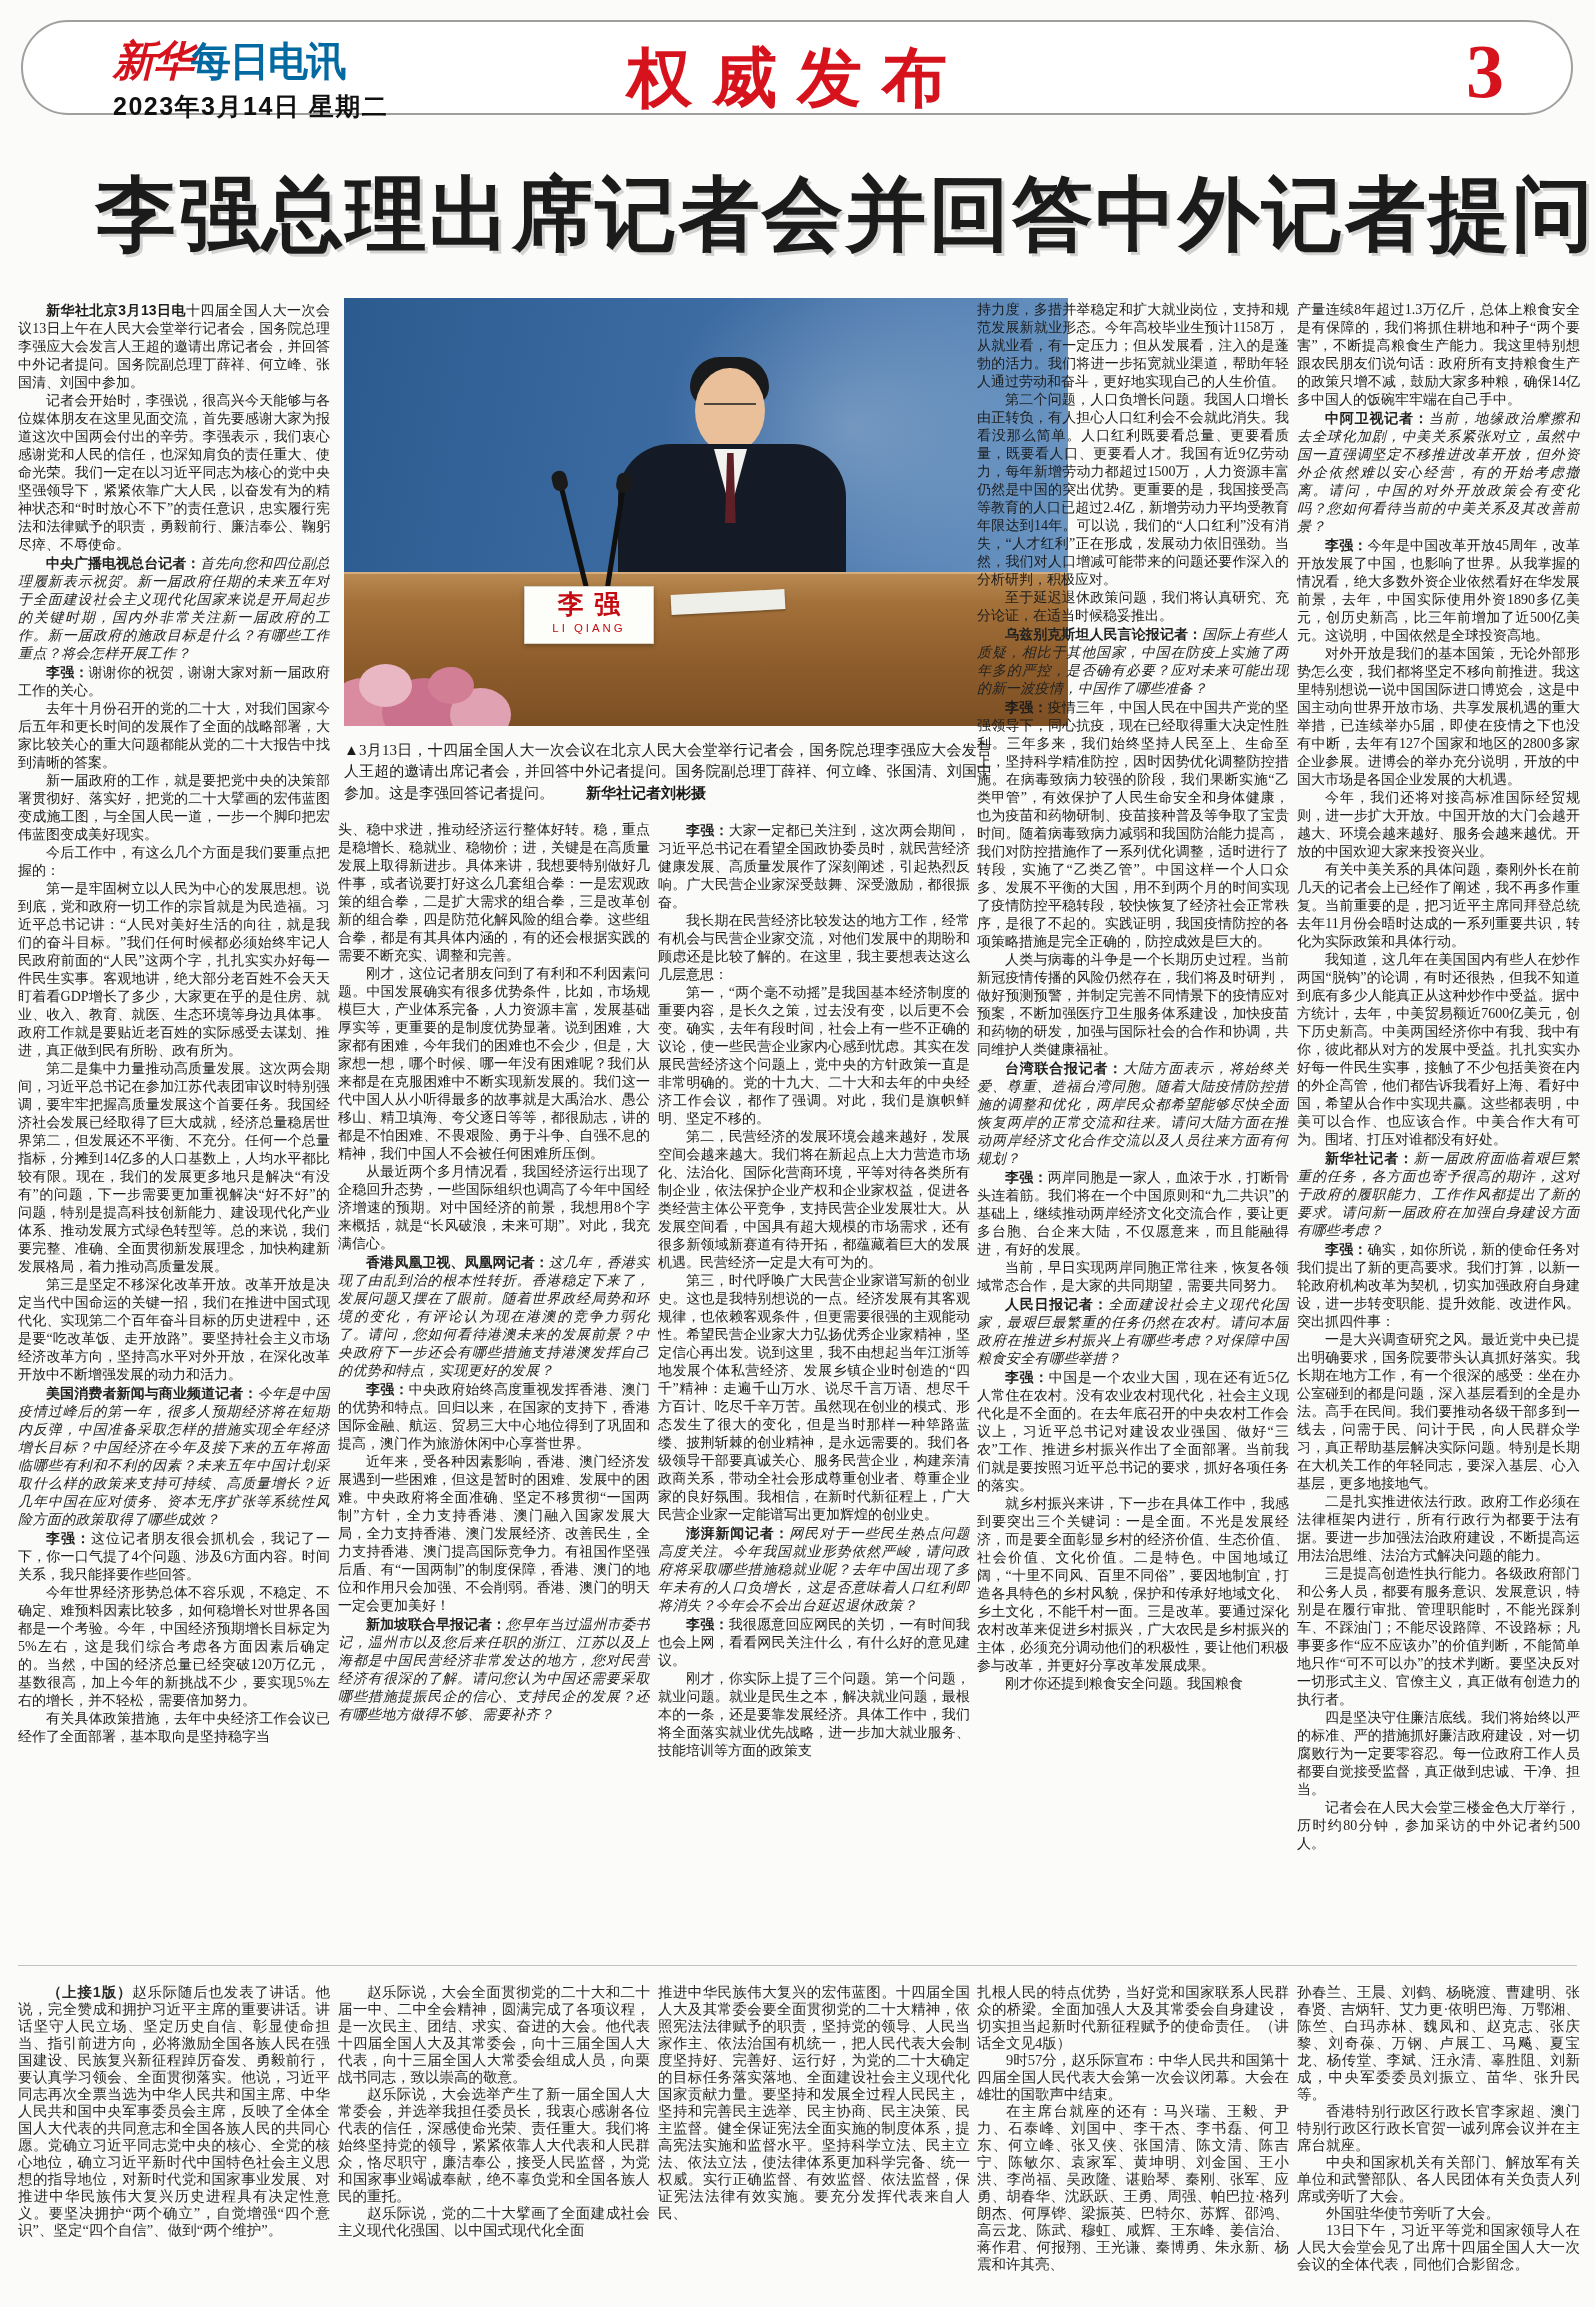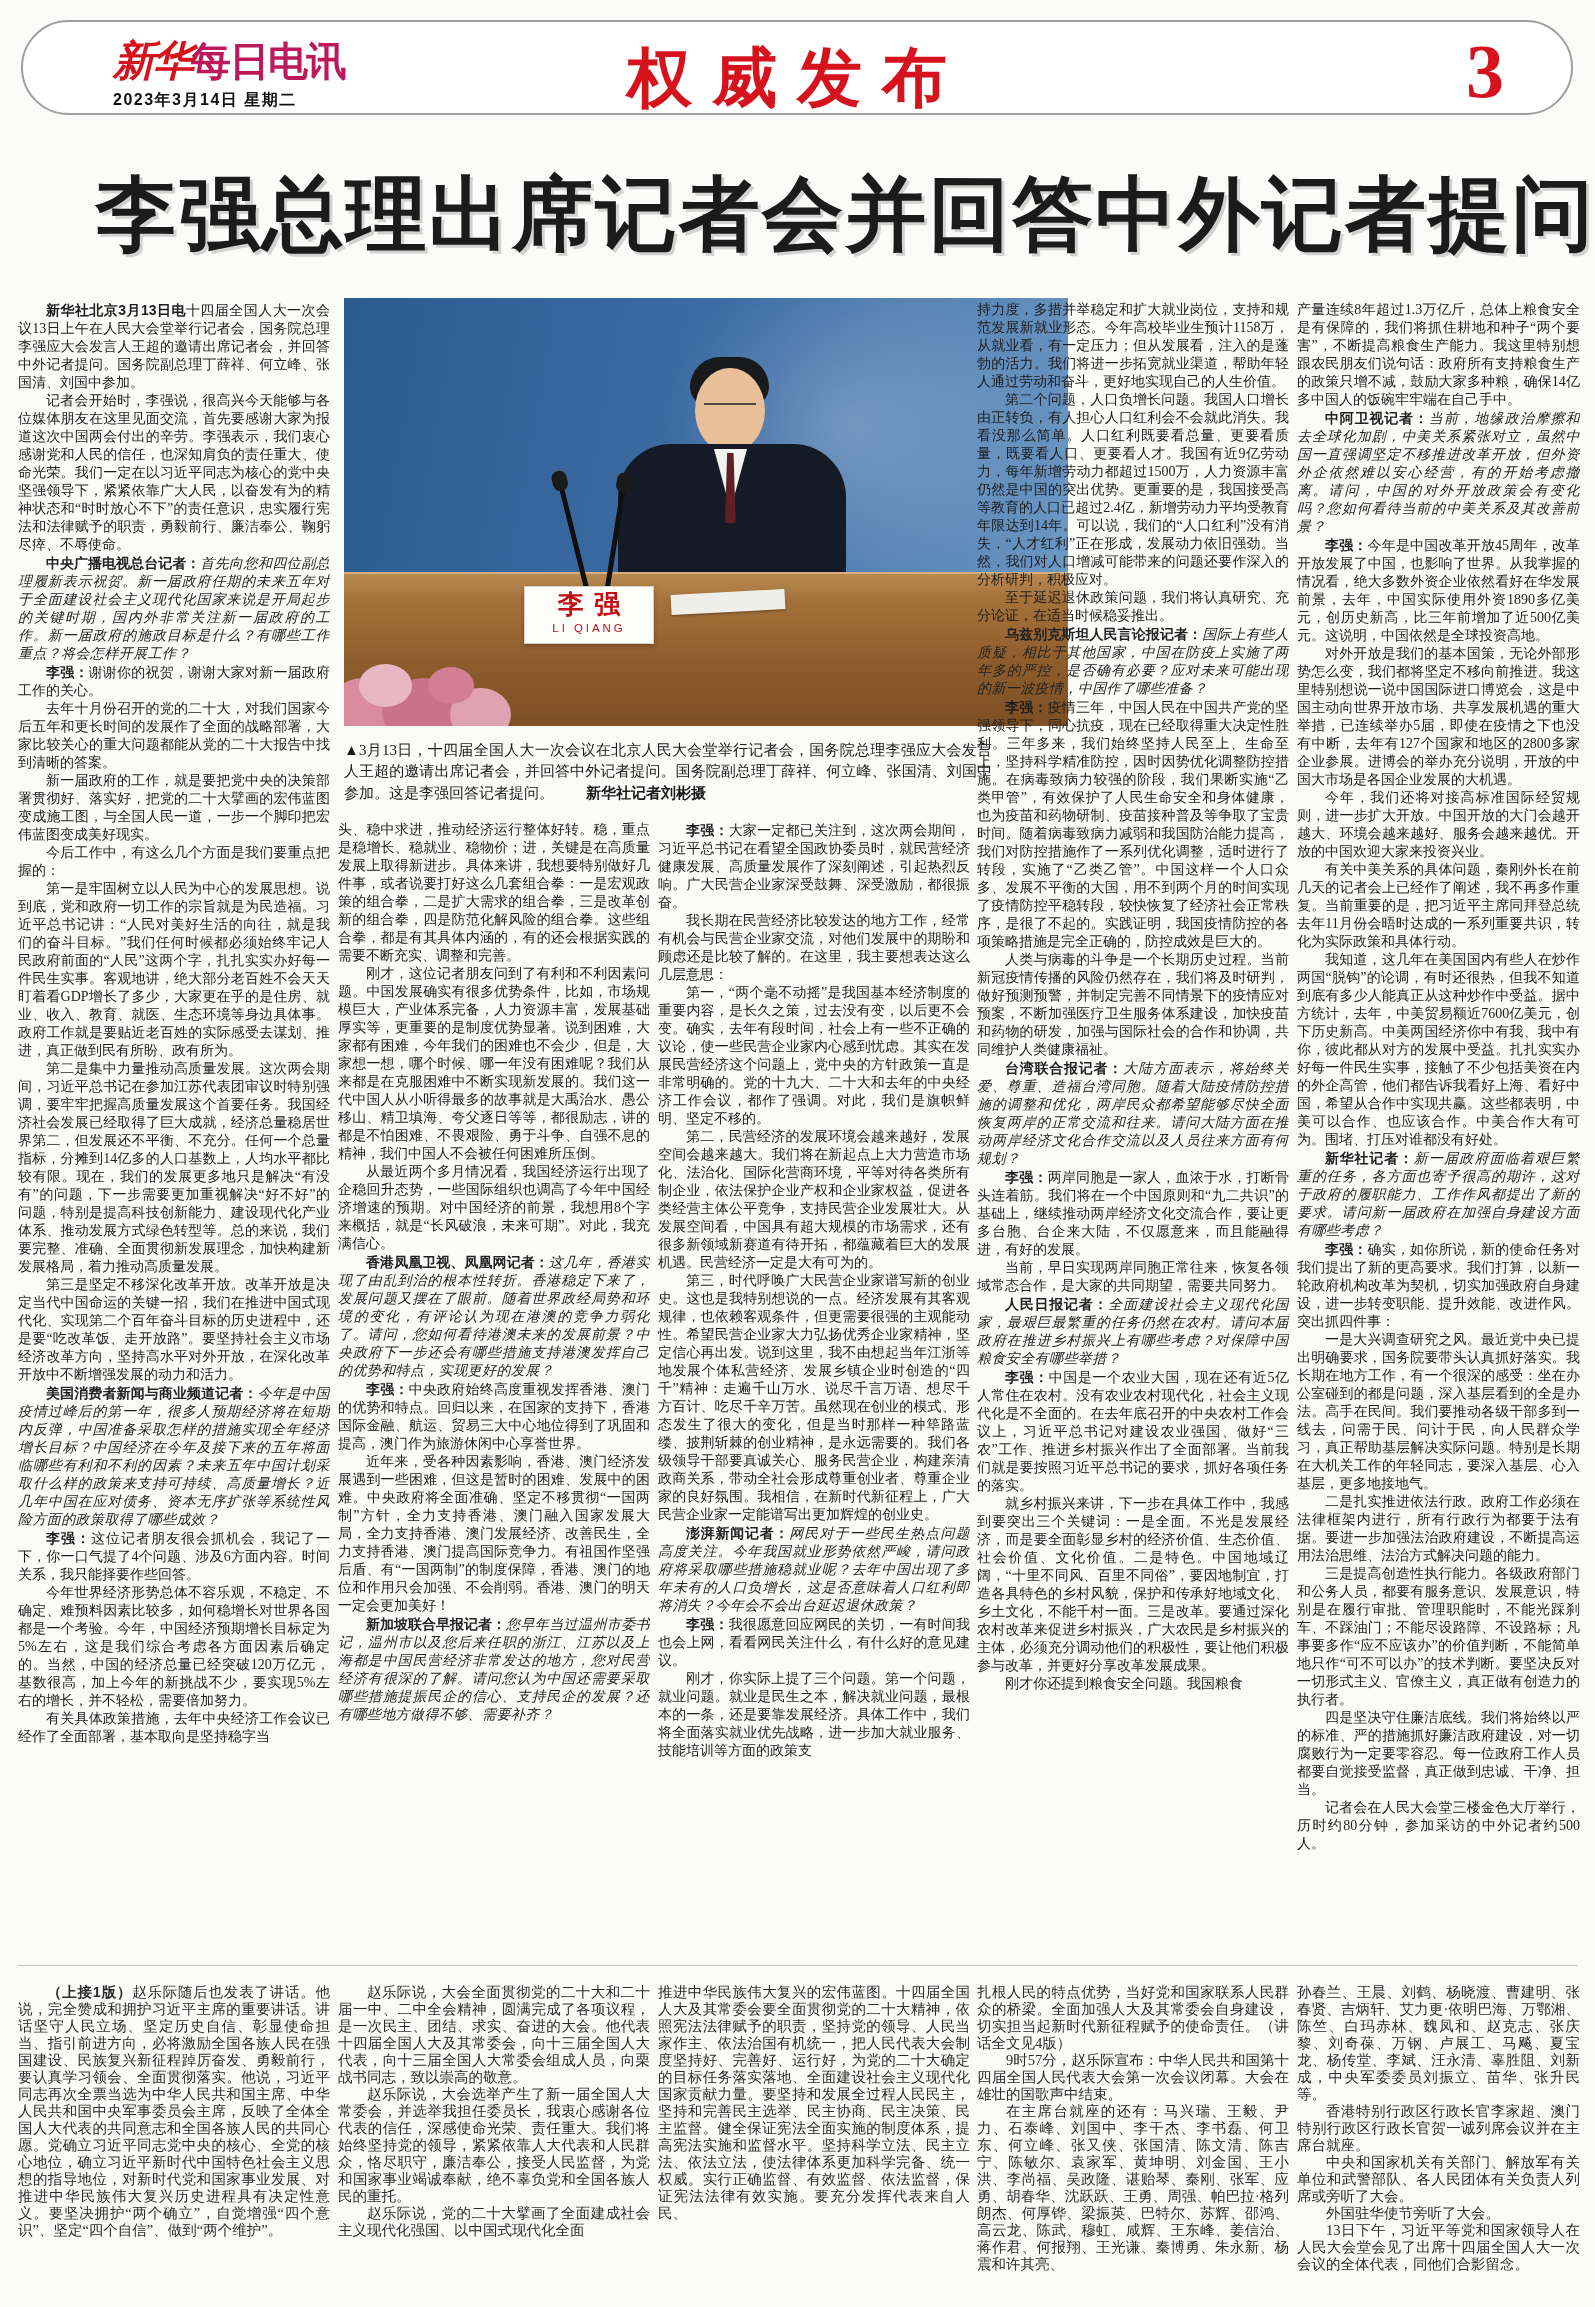--- a/index.html
+++ b/index.html
@@ -3,23 +3,23 @@
 <meta charset="utf-8">
 <style>
   html,body{margin:0;padding:0;}
   body{width:1595px;height:2307px;position:relative;background:#fbfbf9;
        font-family:"Liberation Serif","DejaVu Serif",serif;color:#1c1c1c;}
   .masthead{position:absolute;left:21px;top:20px;width:1548px;height:91px;
             border:2.3px solid #9f9f9f;border-radius:49px;background:#fff;}
   .brand{position:absolute;left:90px;top:10.7px;white-space:nowrap;}
   .brand-script{font-size:42px;font-weight:bold;font-style:italic;color:#d6121d;
                 font-family:"Liberation Serif",serif;letter-spacing:-3px;}
-  .brand-block{font-size:40px;font-weight:bold;color:#be185d;
+  .brand-block{font-size:40px;font-weight:bold;color:#0369a1;
                font-family:Liberation Mono, monospace;letter-spacing:-1.5px;}
-  .edition-date{font-size:16px;color:#111;margin-top:1.5px;letter-spacing:1.5px;
+  .edition-date{font-size:25px;color:#111;margin-top:1.5px;letter-spacing:1.5px;
                 font-family:"Liberation Sans","DejaVu Sans",sans-serif;font-weight:bold;}
   .section-title{position:absolute;left:50%;transform:translateX(-50%);top:12px;
                  font-size:65px;font-weight:900;color:#d6121d;letter-spacing:20px;
                  font-family:"Liberation Serif",serif;white-space:nowrap;text-align:center;}
   .page-number{position:absolute;right:67px;top:6px;font-size:76px;font-weight:bold;
                color:#d6121d;font-family:"Liberation Serif",serif;}
   .headline{position:absolute;left:0;top:161px;width:100%;margin:0;text-align:right;
             font-size:81px;font-weight:900;color:#1b1b1b;letter-spacing:2.3px;
             font-family:"Liberation Serif",serif;text-shadow:3px 3px 0 rgba(0,0,0,0.16);
             white-space:nowrap;}

